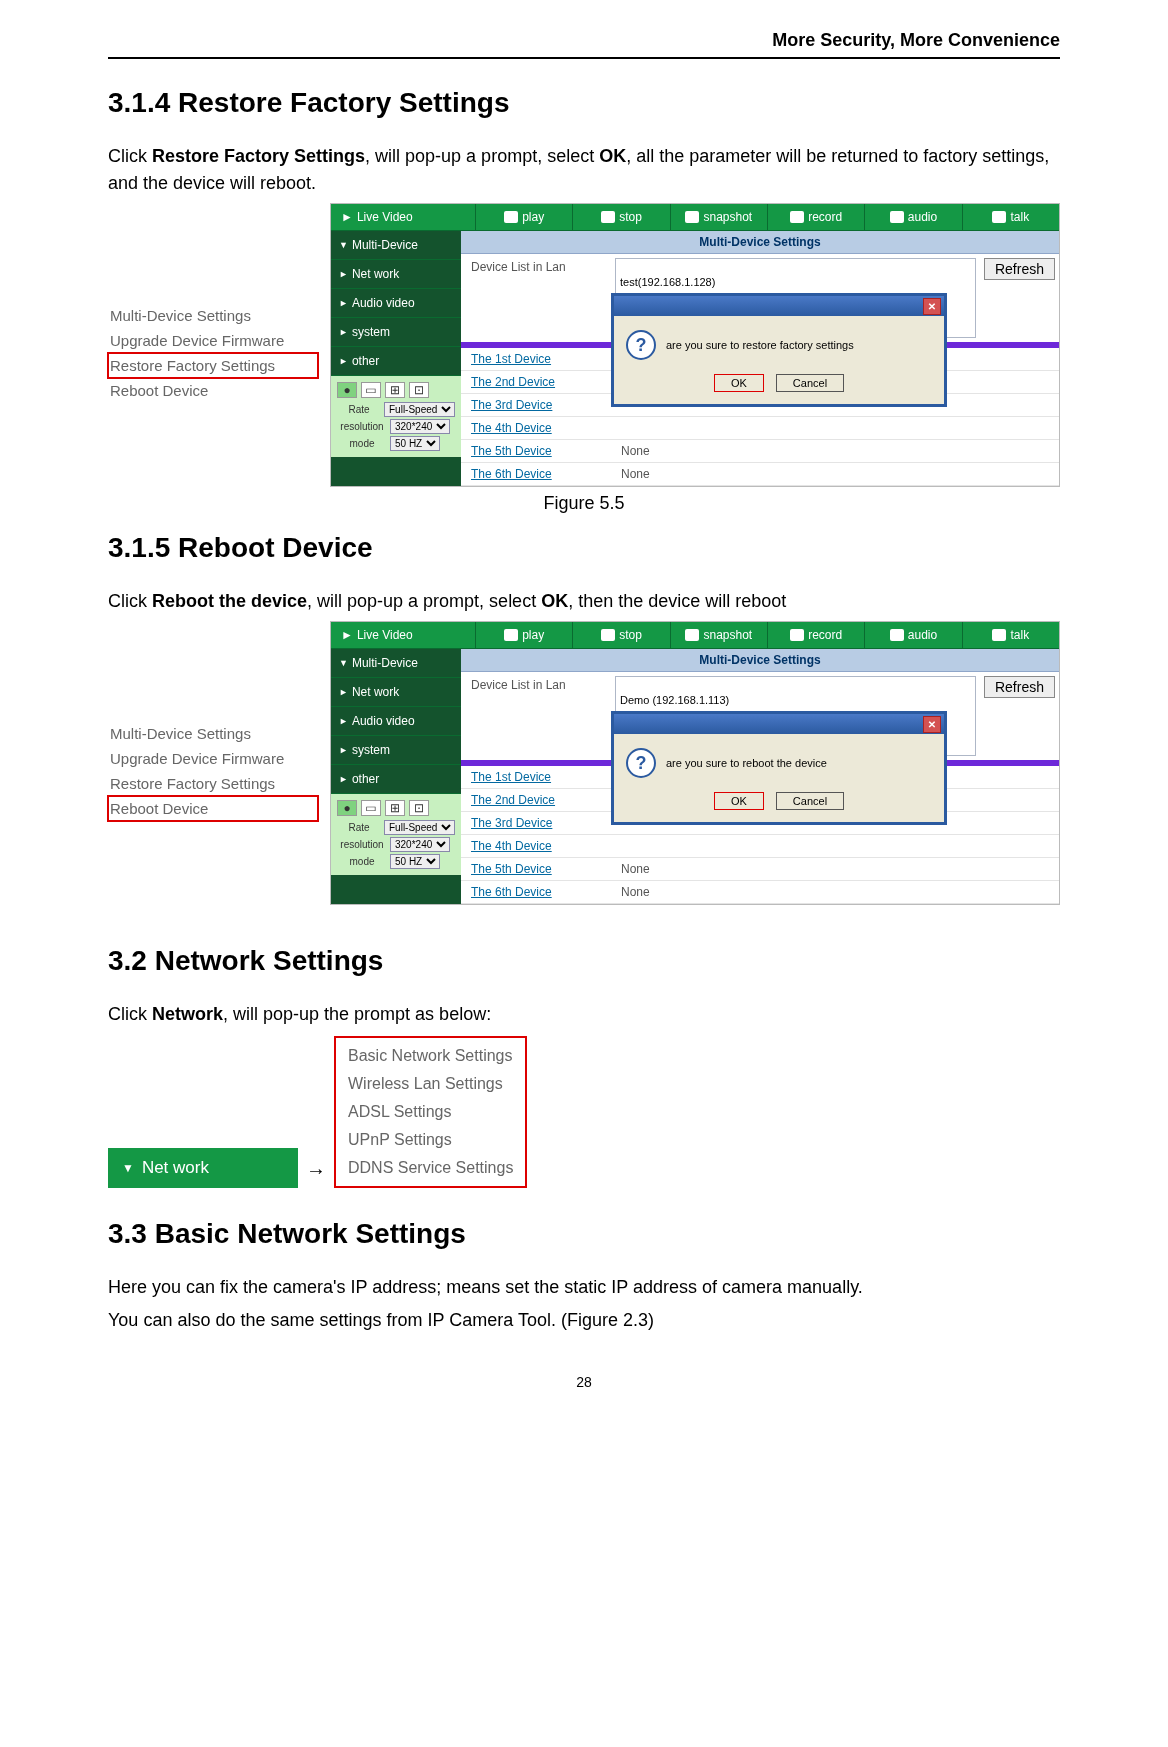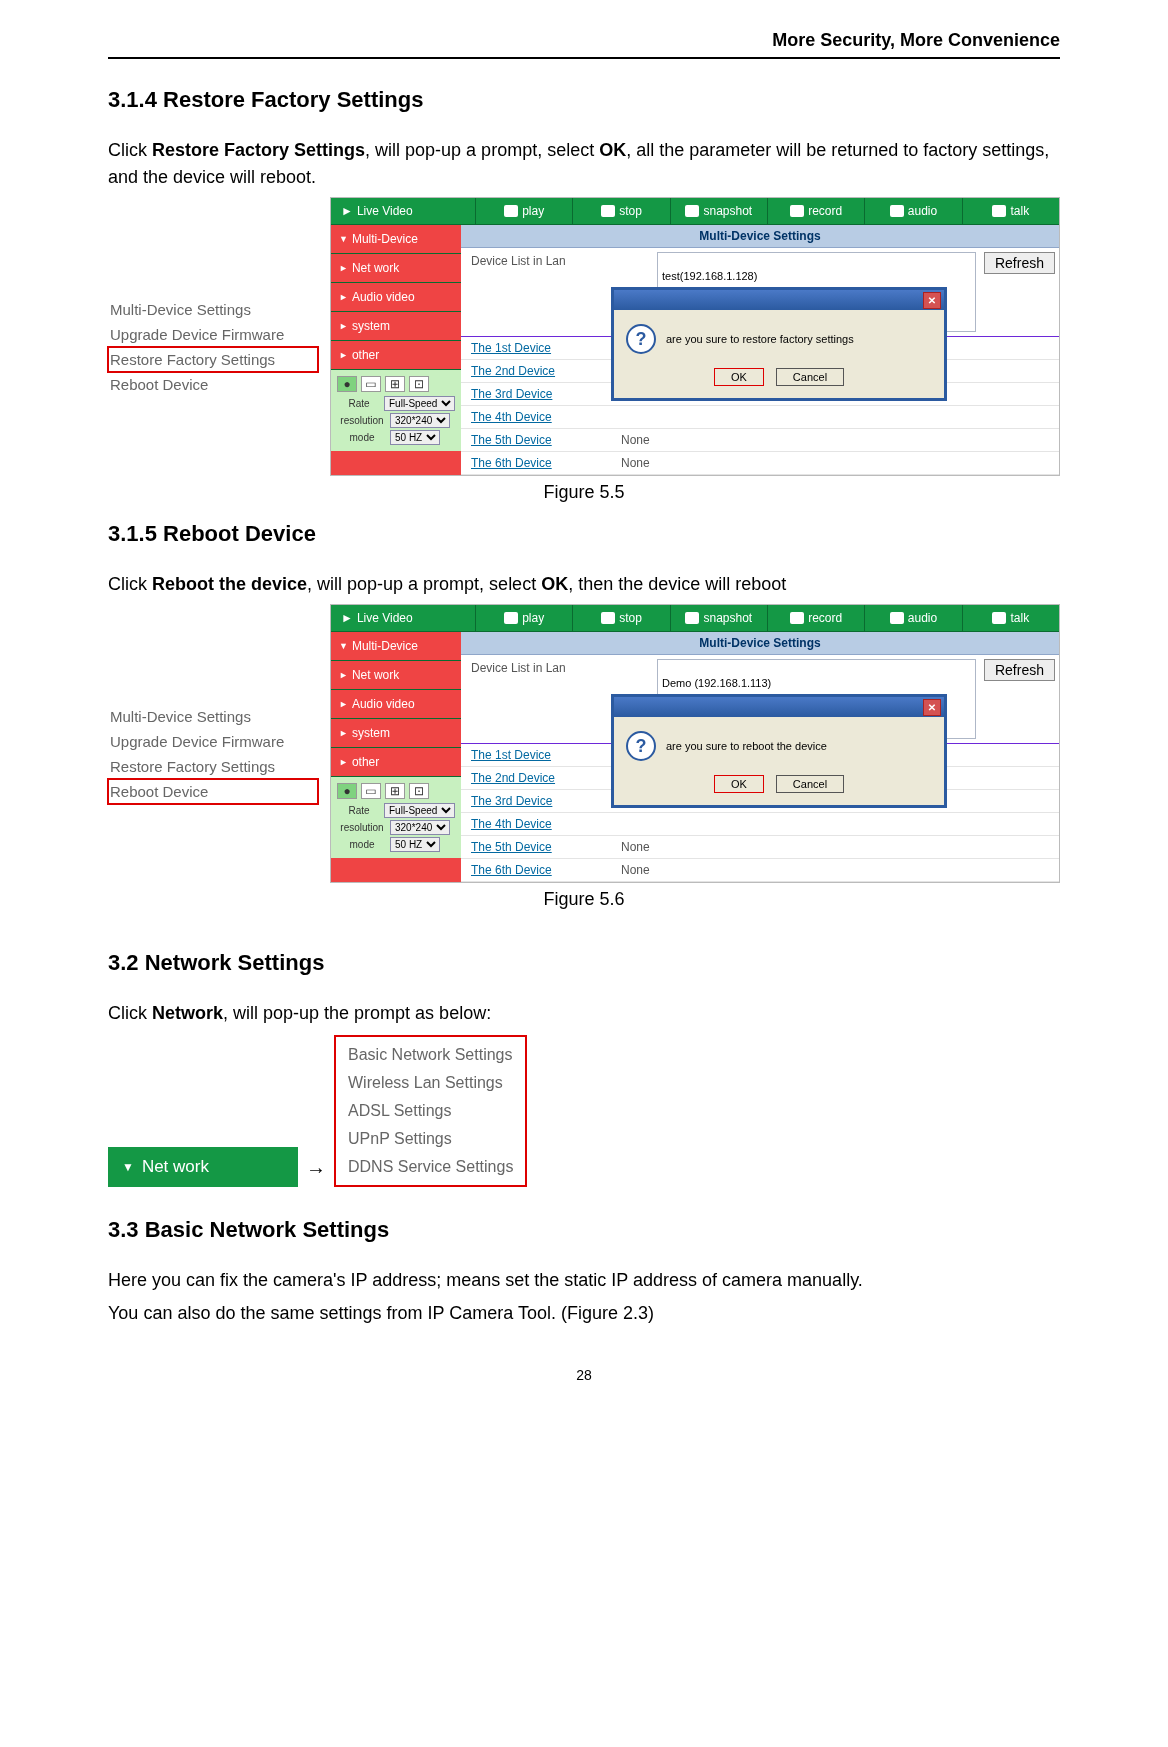--- a/index.html
+++ b/index.html
@@ -1,44 +1,44 @@
 <!DOCTYPE html>
 <html><head>
 <meta charset="utf-8">
 <style>
   body{margin:0;font-family:Arial,Helvetica,sans-serif;color:#000;background:#fff;}
   .page{width:1060px;margin:0 auto;padding:30px 54px 20px 54px;box-sizing:border-box;}
   .header-title{text-align:right;font-weight:bold;font-size:18px;padding-bottom:6px;border-bottom:2px solid #000;margin-bottom:28px;}
-  h2{font-size:22px;margin:18px 0 24px 0;}
+  h2{font-size:28px;margin:18px 0 24px 0;}
   p{font-size:18px;line-height:1.5;margin:0 0 6px 0;}
   .bold{font-weight:bold;}
   .fig-row{display:flex;align-items:flex-start;gap:12px;}
   .side-list{font-size:15px;color:#666;padding-top:100px;min-width:210px;}
   .side-list div{padding:4px 2px;}
   .side-list .hl{outline:2px solid #d00;outline-offset:-1px;color:#666;}
   .app{border:1px solid #bbb;flex:1;min-width:0;background:#fff;}
   .toolbar{display:flex;background:#149845;color:#fff;font-size:12px;border-bottom:1px solid #0a6b30;}
   .tbtn{flex:1;display:flex;align-items:center;justify-content:center;gap:4px;padding:6px 4px;border-left:1px solid #0a6b30;}
   .tbtn:first-child{border-left:none;}
   .ticon{width:14px;height:12px;background:#fff;border-radius:2px;}
   .app-body{display:flex;}
-  .sidebar{width:130px;background:#ef4444;color:#fff;font-size:12px;}
+  .sidebar{width:130px;background:#14532d;color:#fff;font-size:12px;}
   .sidebar .sitem{padding:7px 8px;border-bottom:1px solid #0a6b30;display:flex;align-items:center;gap:4px;}
   .sidebar .sitem.open::before{content:"▼";font-size:9px;}
   .sidebar .sitem:not(.open)::before{content:"►";font-size:9px;}
   .sb-controls{background:#c8f0c0;padding:6px;font-size:10px;color:#333;line-height:1.5;}
   .view-icons{display:flex;gap:4px;margin-bottom:4px;}
   .view-icons span{width:18px;height:14px;border:1px solid #999;display:inline-flex;align-items:center;justify-content:center;background:#fff;font-size:12px;}
   .vi-active{background:#7fd27f !important;}
   .ctl-row{display:flex;align-items:center;gap:3px;margin-top:2px;}
   .ctl-row label{width:50px;text-align:center;}
   .ctl-row select{font-size:10px;border:1px solid #88a;}
   .main{flex:1;position:relative;background:#fff;}
   .mds-title{background:#b8cce4;color:#003366;text-align:center;font-weight:bold;font-size:12px;padding:4px;border-bottom:1px solid #8fa6c9;}
-  .devlist-row{display:flex;border-bottom:1px solid #6d28d9;font-size:12px;gap:42px;}
+  .devlist-row{display:flex;border-bottom:6px solid #6d28d9;font-size:12px;}
   .devlist-row .lbl{width:130px;padding:6px 10px;color:#555;}
   .devlist-row .val{flex:1;padding:4px;}
   .devlist-box{border:1px solid #aeb7c7;padding:16px 4px;font-size:11px;line-height:1.4;}
   .refresh-btn{font-size:14px;padding:2px 10px;border:1px solid #888;background:#eee;white-space:nowrap;}
   .dev-row{display:flex;font-size:12px;border-bottom:1px solid #e4e4e4;}
   .dev-row .dcell{padding:4px 10px;}
   .dev-row .dcell:first-child{width:130px;color:#0369a1;text-decoration:underline;}
   .dev-row .dcell:last-child{flex:1;color:#555;}
   .dialog{position:absolute;top:62px;left:150px;width:330px;border:3px solid #2b5aa0;background:#ece9d8;font-family:Tahoma,sans-serif;font-size:11px;}
   .dialog .dtitle{background:linear-gradient(#4a79c7,#2b5aa0);height:20px;display:flex;justify-content:flex-end;align-items:center;padding:0 3px;}
@@ -302,21 +302,20 @@
             </div>
             <div class="dbtns">
               <button class="def">OK</button>
               <button>Cancel</button>
             </div>
           </div>
         </div>
       </div>
     </div>
   </div>
-  <div class="fig-cap">Figure 5.6</div>
 
   <h2 style="margin-top:40px">3.2 Network Settings</h2>
   <p>
     <span>Click </span><span class="bold">Network</span><span>, will pop-up the prompt as below:</span>
   </p>
 
   <div class="net-row">
     <div class="net-btn">
         <span>Net work</span>
       </div>

